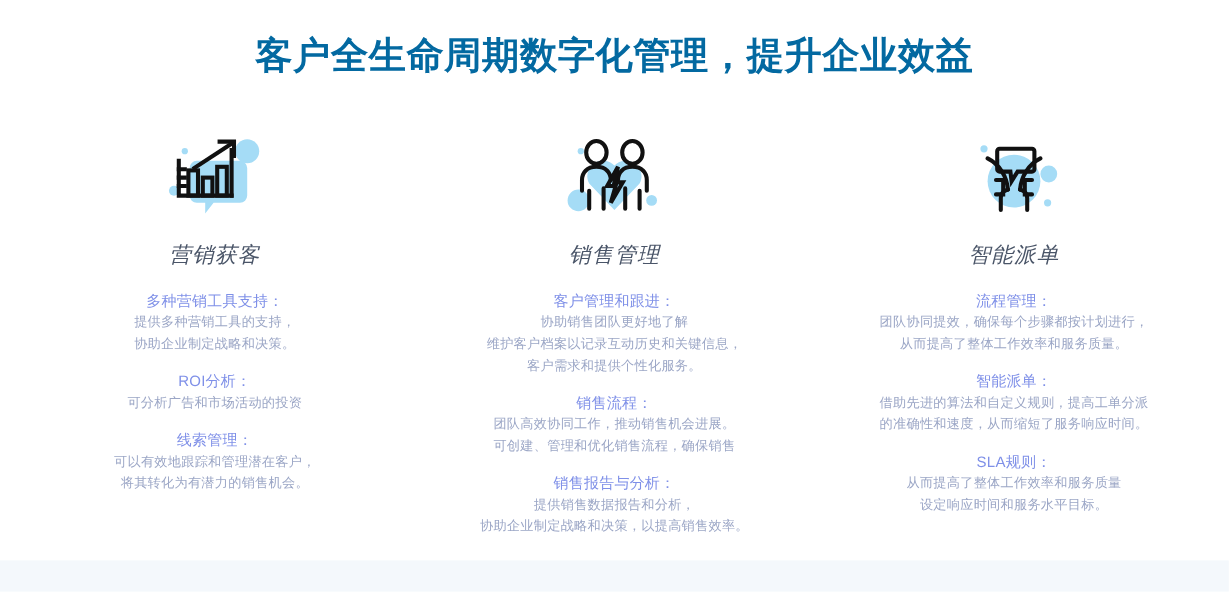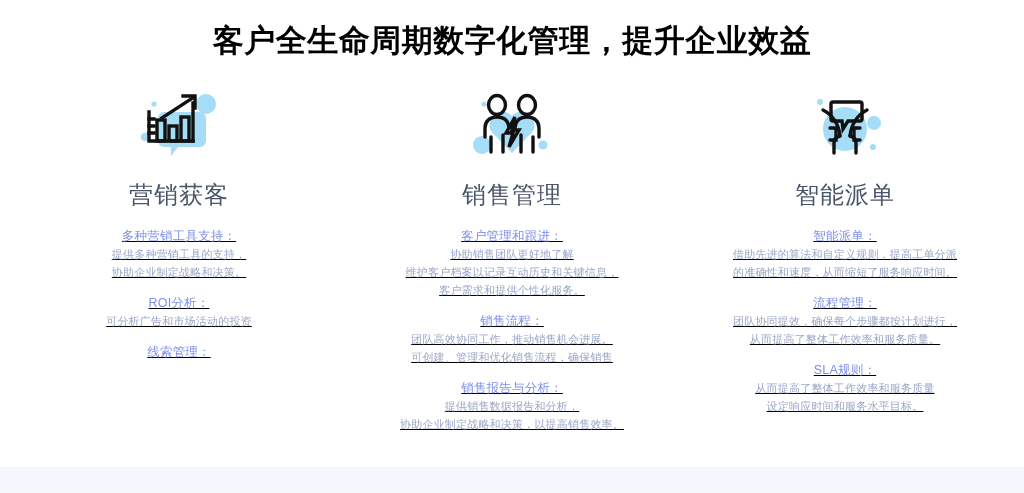--- a/index.html
+++ b/index.html
@@ -21,27 +21,27 @@
     height: 493px;
     position: relative;
     background: #ffffff;
     display: flex;
     flex-direction: column;
   }
 
   
   .section-heading {
     text-align: center;
-    color: #000000;
+    color: #0369a1;
     font-size: 31px;
     font-weight: bold;
     letter-spacing: 0.5px;
     line-height: 1.2;
-    margin: 0;
-    padding-top: 22px;
+    margin: 16px;
+    padding-top: 12px;
     white-space: nowrap;
   }
 
   
   .features {
     display: flex;
     flex-direction: row;
     align-items: flex-start;
     justify-content: center;
     padding: 0;
@@ -64,39 +64,39 @@
   }
 
   .feature-icon svg {
     display: block;
     width: 110px;
     height: 82px;
   }
 
   .feature-title {
     margin-top: 12px;
-    font-size: 24px;
+    font-size: 18px;
     font-weight: normal;
     color: #4a5568;
     letter-spacing: 1px;
     line-height: 1.3;
+    font-style: italic;
   }
 
   .feature-body {
     margin-top: 17px;
     width: 100%;
     display: flex;
     flex-direction: column;
     align-items: center;
   }
 
   .feature-block {
     margin-bottom: 13px;
     width: 100%;
-    text-decoration: underline;
   }
   .feature-block:last-child {
     margin-bottom: 0;
   }
 
   .block-label {
     color: #7f90e8;
     font-size: 12.5px;
     line-height: 18px;
     letter-spacing: 0.2px;
@@ -170,20 +170,24 @@
 
         <div class="feature-block">
           <div class="block-label">ROI分析：</div>
           <div class="block-lines">
             <span class="block-line">可分析广告和市场活动的投资</span>
           </div>
         </div>
 
         <div class="feature-block">
           <div class="block-label">线索管理：</div>
+          <div class="block-lines">
+            <span class="block-line">可以有效地跟踪和管理潜在客户，</span>
+            <span class="block-line">将其转化为有潜力的销售机会。</span>
+          </div>
         </div>
 
       </div>
     </div>
 
     <div class="feature-col">
 
       <div class="feature-icon">
         <svg viewBox="0 0 110 82" xmlns="http://www.w3.org/2000/svg" aria-hidden="true">
 
@@ -254,36 +258,36 @@
             <path d="M43 17 H70 a2 2 0 0 1 2 2 V34 a2 2 0 0 1 -2 2 H58 l-5 8 l-1 -8 h-9 a2 2 0 0 1 -2 -2 V19 a2 2 0 0 1 2 -2 z" stroke-linejoin="miter"></path>
           </g>
         </svg>
       </div>
 
       <div class="feature-title">智能派单</div>
 
       <div class="feature-body">
 
         <div class="feature-block">
+          <div class="block-label">流程管理：</div>
+          <div class="block-lines">
+            <span class="block-line">团队协同提效，确保每个步骤都按计划进行，</span>
+            <span class="block-line">从而提高了整体工作效率和服务质量。</span>
+          </div>
+        </div>
+
+        <div class="feature-block">
           <div class="block-label">智能派单：</div>
           <div class="block-lines">
             <span class="block-line">借助先进的算法和自定义规则，提高工单分派</span>
             <span class="block-line">的准确性和速度，从而缩短了服务响应时间。</span>
           </div>
         </div>
 
         <div class="feature-block">
-          <div class="block-label">流程管理：</div>
-          <div class="block-lines">
-            <span class="block-line">团队协同提效，确保每个步骤都按计划进行，</span>
-            <span class="block-line">从而提高了整体工作效率和服务质量。</span>
-          </div>
-        </div>
-
-        <div class="feature-block">
           <div class="block-label">SLA规则：</div>
           <div class="block-lines">
             <span class="block-line">从而提高了整体工作效率和服务质量</span>
             <span class="block-line">设定响应时间和服务水平目标。</span>
           </div>
         </div>
 
       </div>
     </div>
 

